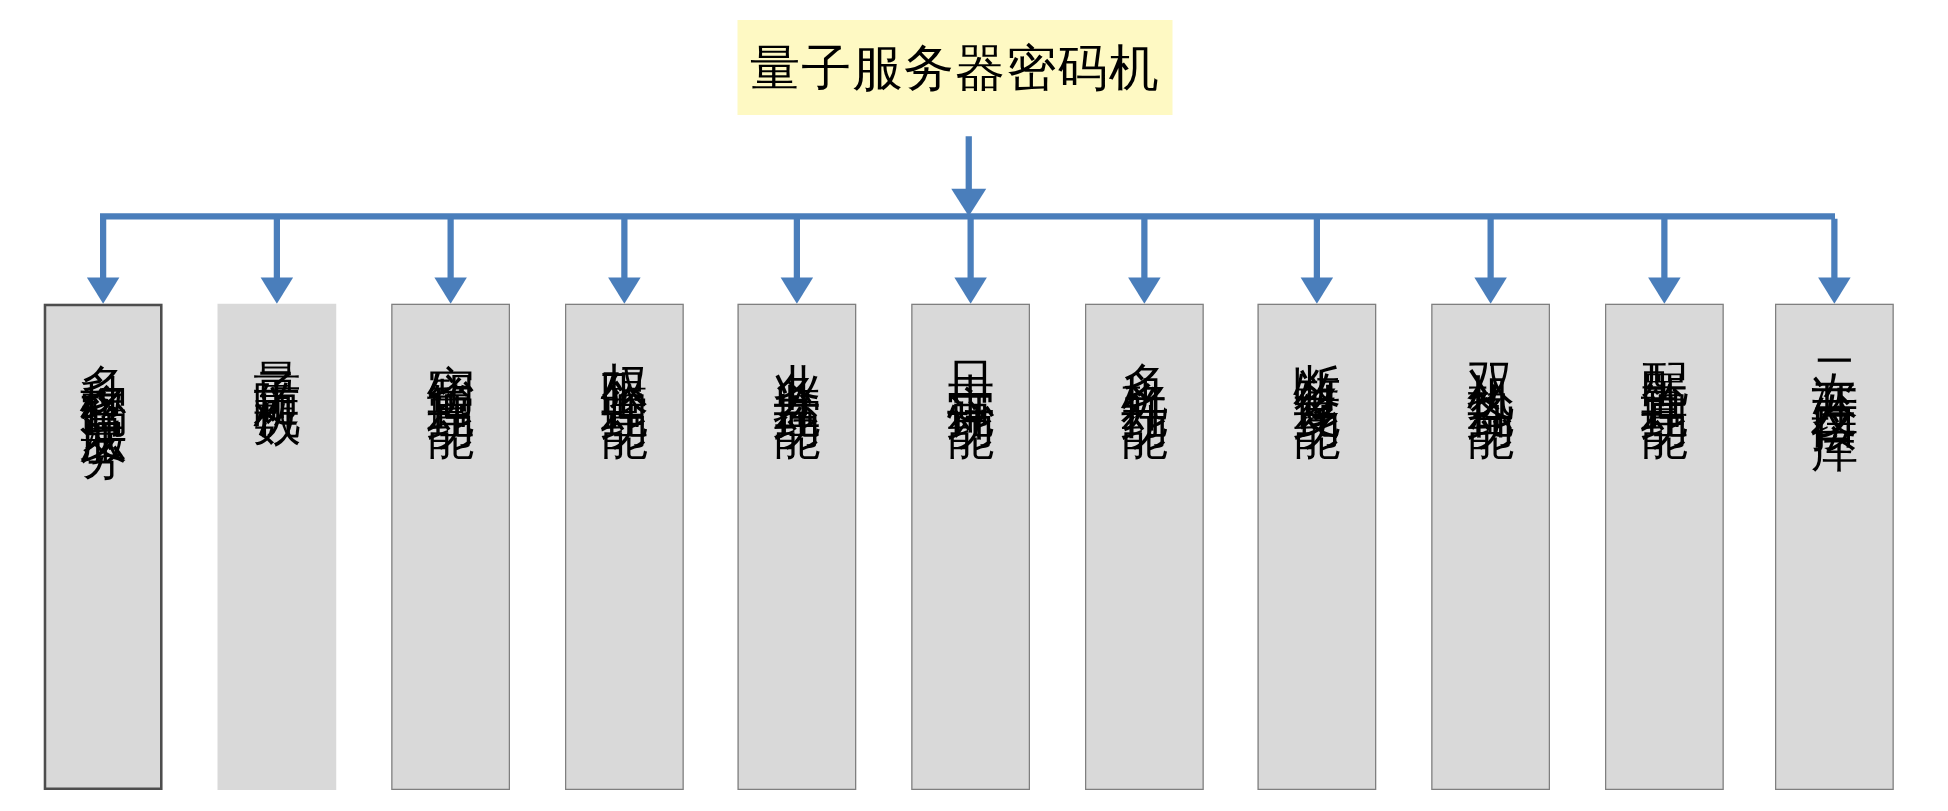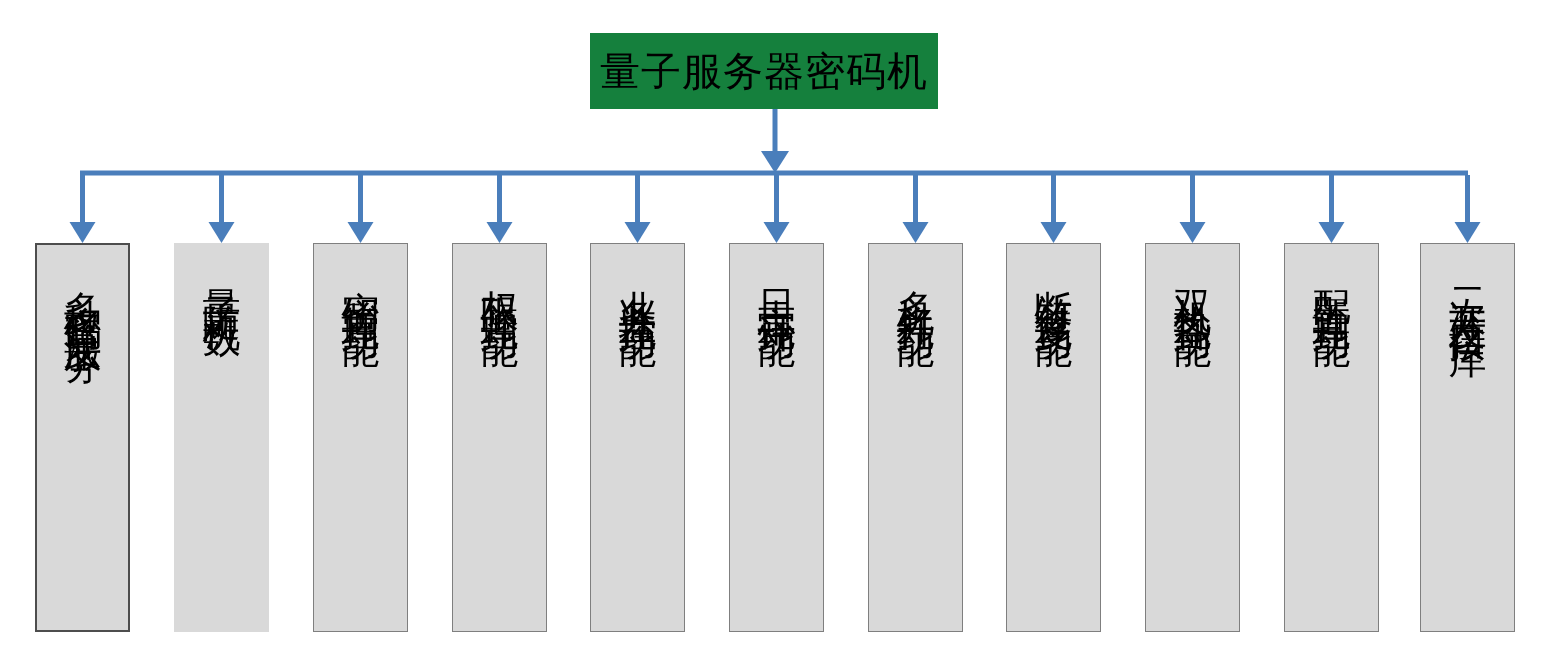--- a/index.html
+++ b/index.html
@@ -5,22 +5,22 @@
   html,body{margin:0;padding:0;background:#ffffff;}
   .stage{
     position:relative;
     width:1558px;height:649px;
     background:#ffffff;
     font-family:"DejaVu Serif","Liberation Serif",serif;
     overflow:hidden;
   }
   .root-box{
     position:absolute;
-    left:590px;top:33px;width:348px;height:76px;
-    background:#15803d;
+    left:590px;top:16px;width:348px;height:76px;
+    background:#fef9c3;
     display:flex;align-items:center;justify-content:center;
     font-size:40px;color:#000;
     letter-spacing:1px;
     white-space:nowrap;
   }
   .connectors{
     position:absolute;left:0;top:0;width:1558px;height:649px;
     pointer-events:none;
   }
   .vnode{

